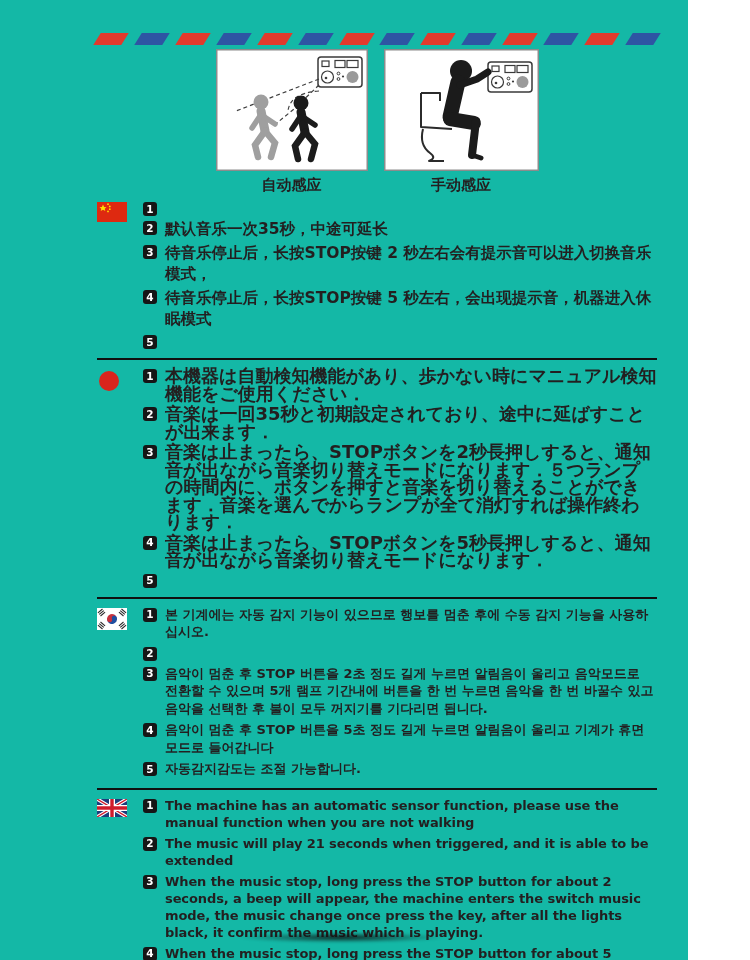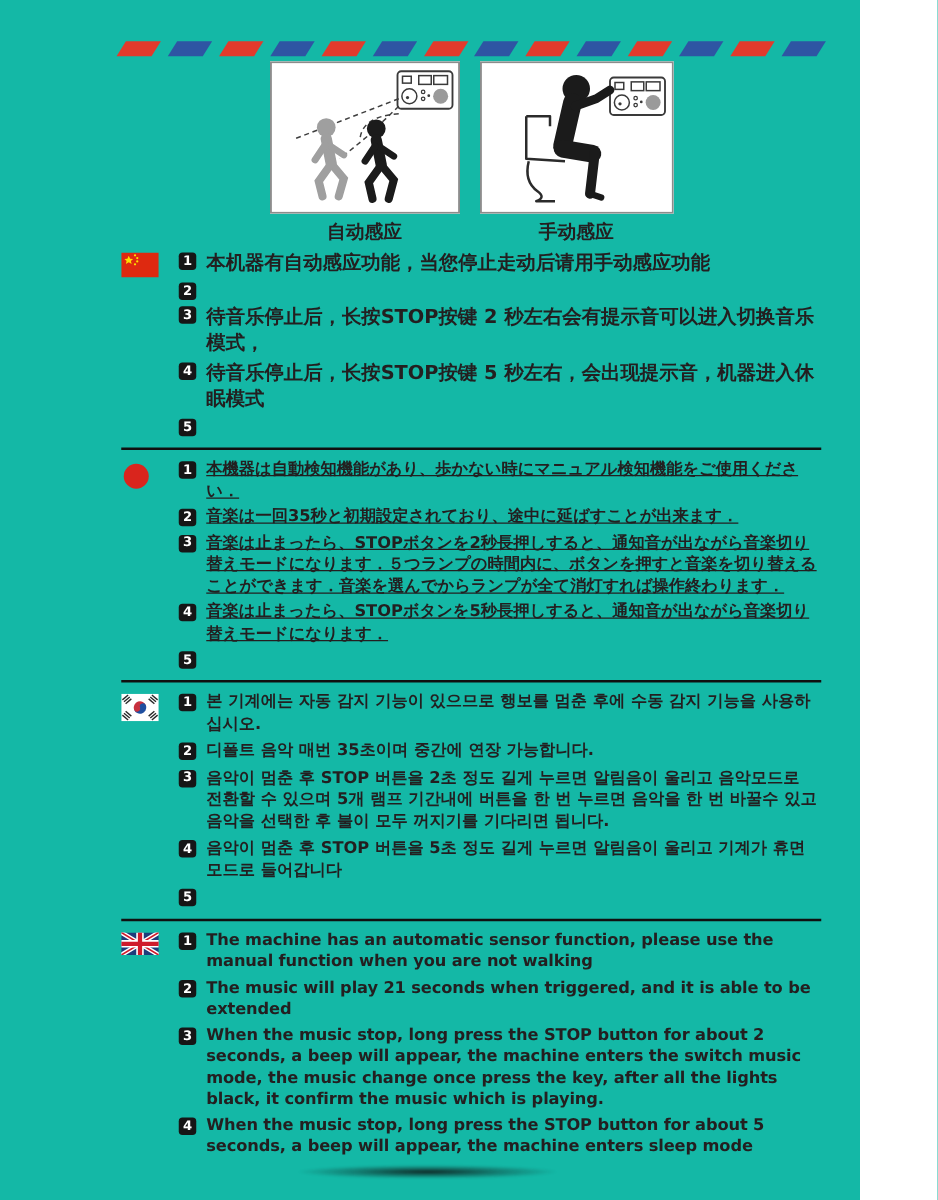--- a/index.html
+++ b/index.html
@@ -24,21 +24,21 @@
   .item { display:flex; align-items:flex-start; color:#231f20; }
   .num { flex:0 0 14px; width:14px; height:14px; margin-right:8px; margin-top:2px;
          background:#161616; color:#ffffff; border-radius:3px;
          display:inline-flex; align-items:center; justify-content:center;
          font-size:10.5px; font-weight:bold; line-height:1; }
   .txt { font-weight:bold; max-width:492px; }
 
   .zh .item { margin-bottom:3px; }
   .zh .txt { font-size:15.5px; line-height:21px; }
   .ja .item { margin-bottom:3px; }
-  .ja .txt { font-size:13px; line-height:17.5px;text-decoration:underline; }
+  .ja .txt { font-size:18px; line-height:17.5px; }
   .ko .item { margin-bottom:4px; }
   .ko .txt { font-size:13px; line-height:17.5px; }
   .en .item { margin-bottom:4px; }
   .en .txt { font-size:13px; line-height:17px; letter-spacing:-0.1px; }
 
   .divider { border-top:2.5px solid #101010; margin:6px 0 7px 0; }
 
   .page-shadow { position:absolute; left:238px; top:932px; width:208px; height:11px;
                  background:radial-gradient(ellipse closest-side, rgba(15,15,15,0.85) 0%, rgba(15,15,15,0.35) 55%, rgba(15,15,15,0) 100%);
                  filter:blur(1px); }
@@ -154,24 +154,24 @@
             <circle cx="11" cy="2.2" r="0.9" fill="#ffde00"></circle>
             <circle cx="12.8" cy="4.4" r="0.9" fill="#ffde00"></circle>
             <circle cx="12.8" cy="7.2" r="0.9" fill="#ffde00"></circle>
             <circle cx="11" cy="9.4" r="0.9" fill="#ffde00"></circle>
           </svg>
         </span>
       </div>
       <div class="items">
         <div class="item">
             <span class="num">1</span>
-            <span class="txt">本机器有自动感应功能，当您停止走动后请用手动感应功能</span>
           </div>
         <div class="item">
             <span class="num">2</span>
+            <span class="txt">默认音乐一次35秒，中途可延长</span>
           </div>
         <div class="item">
             <span class="num">3</span>
             <span class="txt">待音乐停止后，长按STOP按键 2 秒左右会有提示音可以进入切换音乐模式，</span>
           </div>
         <div class="item">
             <span class="num">4</span>
             <span class="txt">待音乐停止后，长按STOP按键 5 秒左右，会出现提示音，机器进入休眠模式</span>
           </div>
         <div class="item">
@@ -243,32 +243,32 @@
           </svg>
         </span>
       </div>
       <div class="items">
         <div class="item">
             <span class="num">1</span>
             <span class="txt">본 기계에는 자동 감지 기능이 있으므로 행보를 멈춘 후에 수동 감지 기능을 사용하십시오.</span>
           </div>
         <div class="item">
             <span class="num">2</span>
-            <span class="txt">디폴트 음악 매번 35초이며 중간에 연장 가능합니다.</span>
           </div>
         <div class="item">
             <span class="num">3</span>
             <span class="txt">음악이 멈춘 후 STOP 버튼을 2초 정도 길게 누르면 알림음이 울리고 음악모드로 전환할 수 있으며 5개 램프 기간내에 버튼을 한 번 누르면 음악을 한 번 바꿀수 있고 음악을 선택한 후 불이 모두 꺼지기를 기다리면 됩니다.</span>
           </div>
         <div class="item">
             <span class="num">4</span>
             <span class="txt">음악이 멈춘 후 STOP 버튼을 5초 정도 길게 누르면 알림음이 울리고 기계가 휴면 모드로 들어갑니다</span>
           </div>
         <div class="item">
             <span class="num">5</span>
+            <span class="txt">자동감지감도는 조절 가능합니다.</span>
           </div>
       </div>
     </section>
 
     <div class="divider"></div>
 
     <section class="lang-section en">
       <div class="flag-col">
         <span>
           <svg width="30" height="18" viewBox="0 0 30 18">

